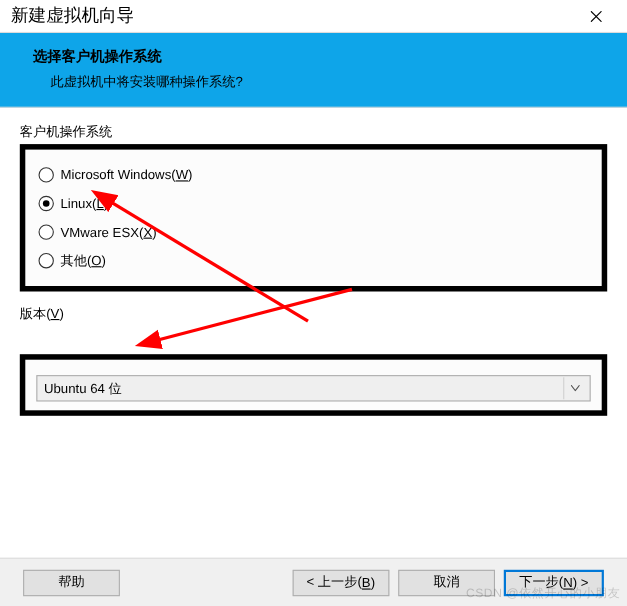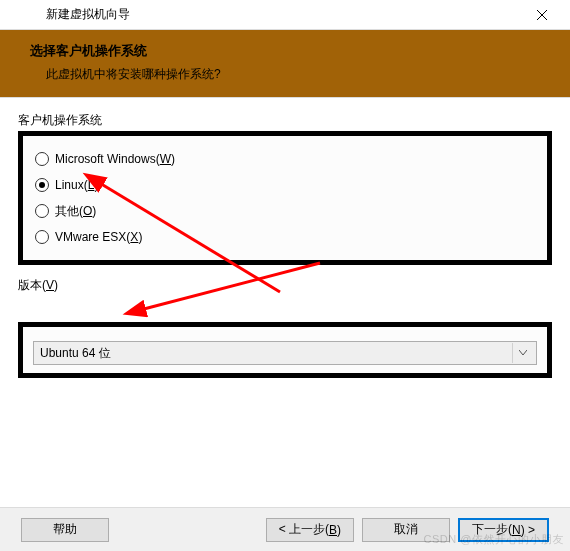--- a/index.html
+++ b/index.html
@@ -14,31 +14,31 @@
     }
     .titlebar {
       display: flex;
       justify-content: space-between;
       align-items: center;
       height: 30px;
       padding: 0 8px 0 10px;
       border-bottom: 1px solid #dcdcdc;
       background: #fff;
     }
-    .titlebar .title { font-size: 12px; margin-left: 36px; }
+    .titlebar .title { font-size: 16px; }
     .titlebar .close-btn {
       width: 40px; height: 28px;
       display: flex; align-items: center; justify-content: center;
       cursor: pointer;
       font-family: Arial, sans-serif;
     }
     .titlebar .close-btn svg { width: 10px; height: 10px; }
     .header-area {
       padding: 12px 10px 14px 30px;
-      background: #a16207;
+      background: #0ea5e9;
       border-bottom: 1px solid #dcdcdc;
     }
     .header-title { font-size: 13px; font-weight: bold; margin-bottom: 6px; }
     .header-subtitle { font-size: 12px; padding-left: 16px; }
     .content {
       padding: 14px 18px 0 18px;
     }
     .group-label { font-size: 12px; margin-bottom: 2px; }
     .fieldset-box {
       border: 5px solid #000000;
@@ -148,25 +148,25 @@
     <div class="radio-row">
       <div class="radio"></div>
       <label><span>Microsoft Windows(</span><span class="underline">W</span><span>)</span></label>
     </div>
     <div class="radio-row">
       <div class="radio selected"></div>
       <label><span>Linux(</span><span class="underline">L</span><span>)</span></label>
     </div>
     <div class="radio-row">
       <div class="radio"></div>
+      <label><span>VMware ESX(</span><span class="underline">X</span><span>)</span></label>
+    </div>
+    <div class="radio-row">
+      <div class="radio"></div>
       <label><span>其他(</span><span class="underline">O</span><span>)</span></label>
-    </div>
-    <div class="radio-row">
-      <div class="radio"></div>
-      <label><span>VMware ESX(</span><span class="underline">X</span><span>)</span></label>
     </div>
   </div>
 
   <div class="group-label"><span>版本(</span><span class="underline">V</span><span>)</span></div>
   <div class="fieldset-box" style="padding:8px 10px;margin-top:28px;">
     <div class="select-box">
       <span class="select-text">Ubuntu 64 位</span>
       <div class="chevron">
         <svg width="8" height="6" viewBox="0 0 8 6">
             <polyline points="0,0 4,5 8,0" fill="none" stroke="#555" stroke-width="1"></polyline>

